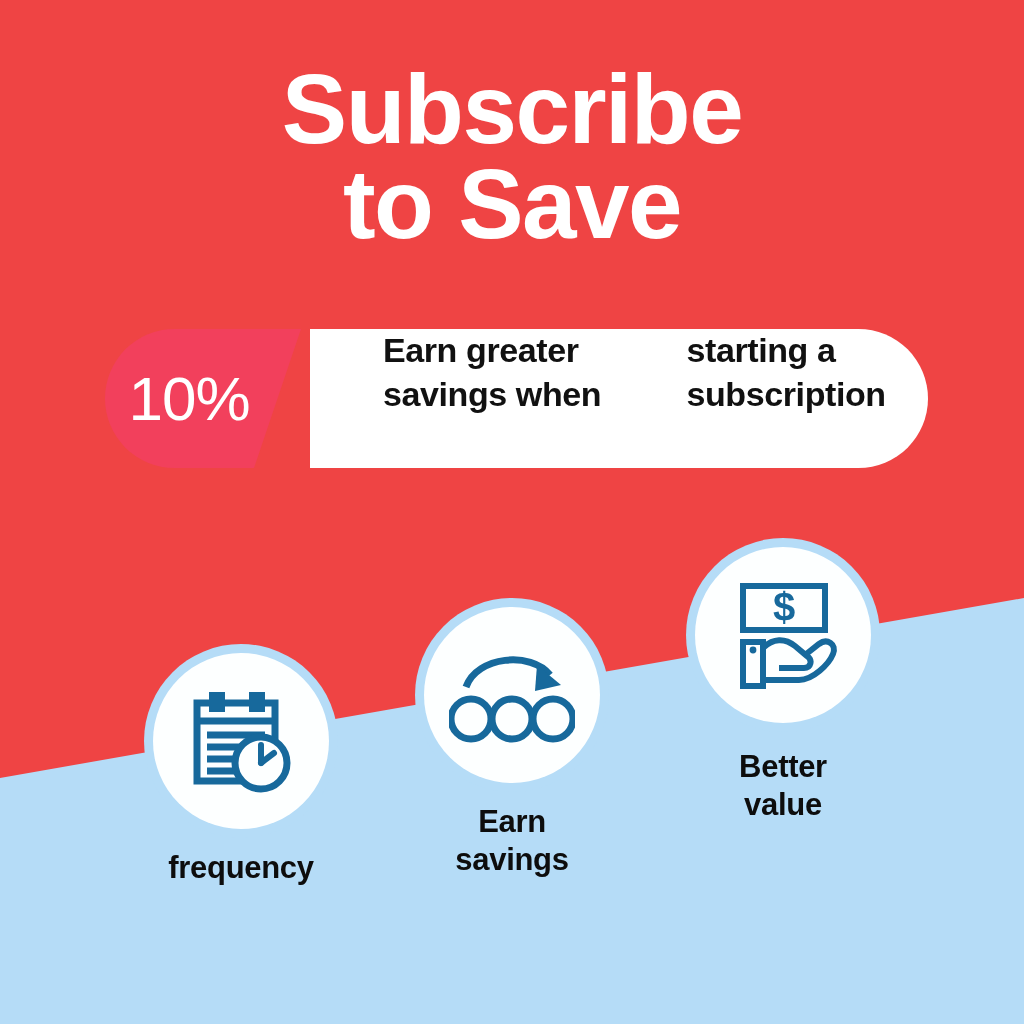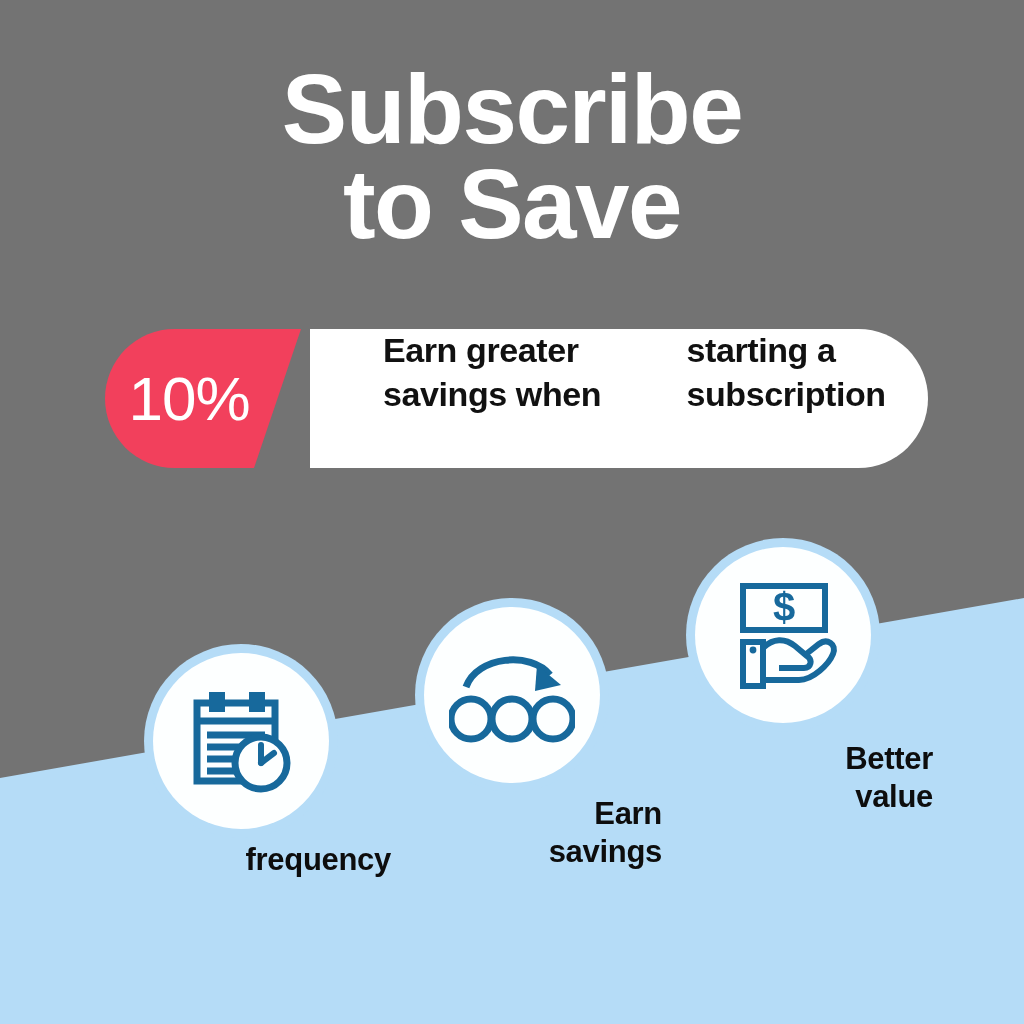--- a/index.html
+++ b/index.html
@@ -4,21 +4,21 @@
 <style>
   * { margin:0; padding:0; box-sizing:border-box; }
   html, body {
     width:1024px; height:1024px;
     font-family:"Liberation Sans", sans-serif;
     overflow:hidden;
   }
   #poster {
     position:relative;
     width:1024px; height:1024px;
-    background:#737373;
+    background:#ef4444;
     overflow:hidden;
     text-decoration:underline;
   }
 
   
   .diagonal-band {
     position:absolute; left:0; top:0; width:1024px; height:1024px;
   }
 
   
@@ -86,26 +86,27 @@
     background:#b5dcf7;
   }
   .disc {
     position:absolute;
     border-radius:50%;
     background:#fdffff;
     display:flex; align-items:center; justify-content:center;
   }
   .flabel {
     position:absolute;
-    text-align:right;
+    text-align:center;
     color:#0d0d0d;
     font-weight:bold;
     font-size:31px;
     line-height:1.22;
     letter-spacing:-0.3px;
+    margin-top:8px;
   }
   .flabel span { display:block; }
 </style>
 </head>
 <body>
 
 <div id="poster">
 
   <svg class="diagonal-band" viewBox="0 0 1024 1024" preserveAspectRatio="none">
     <polygon points="0,778 1024,598 1024,1024 0,1024" fill="#b5dcf7"></polygon>

